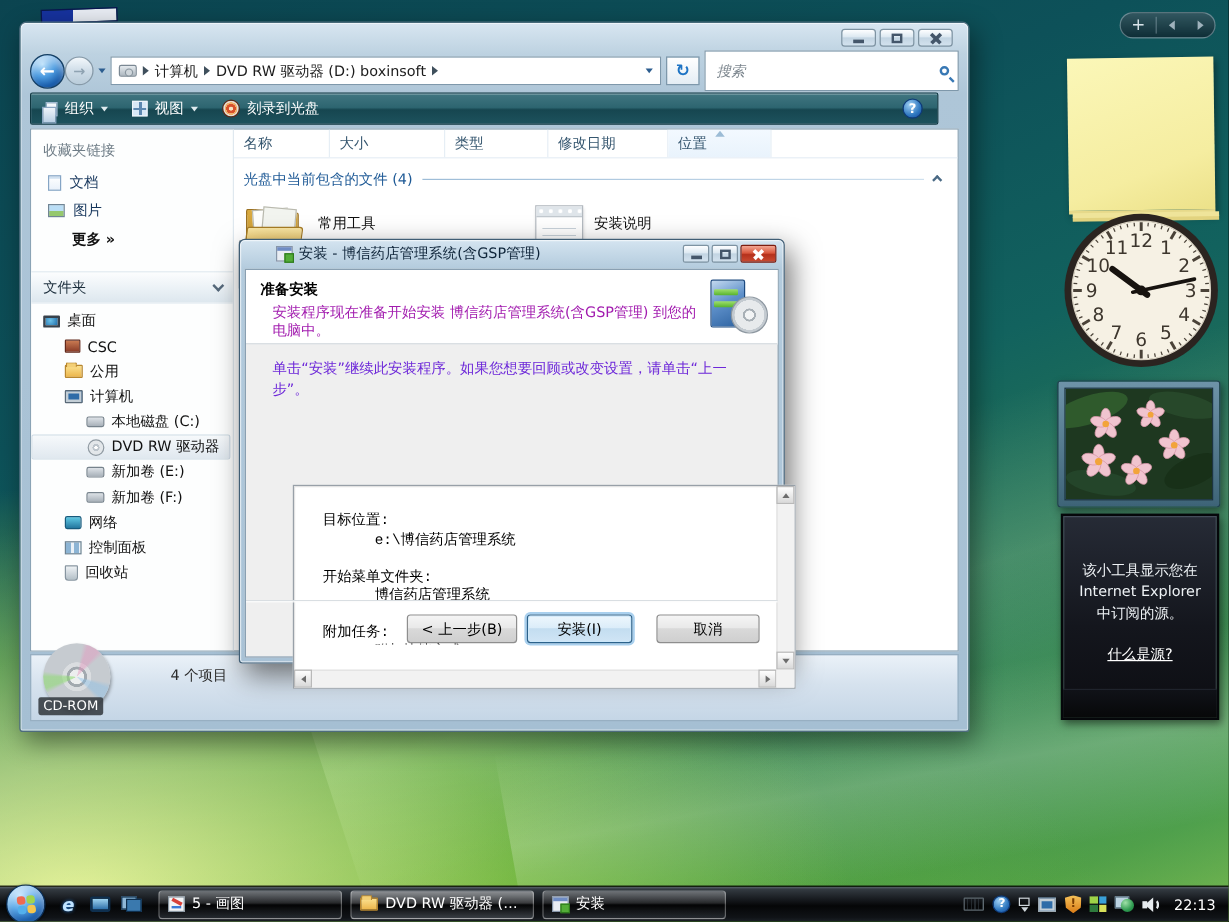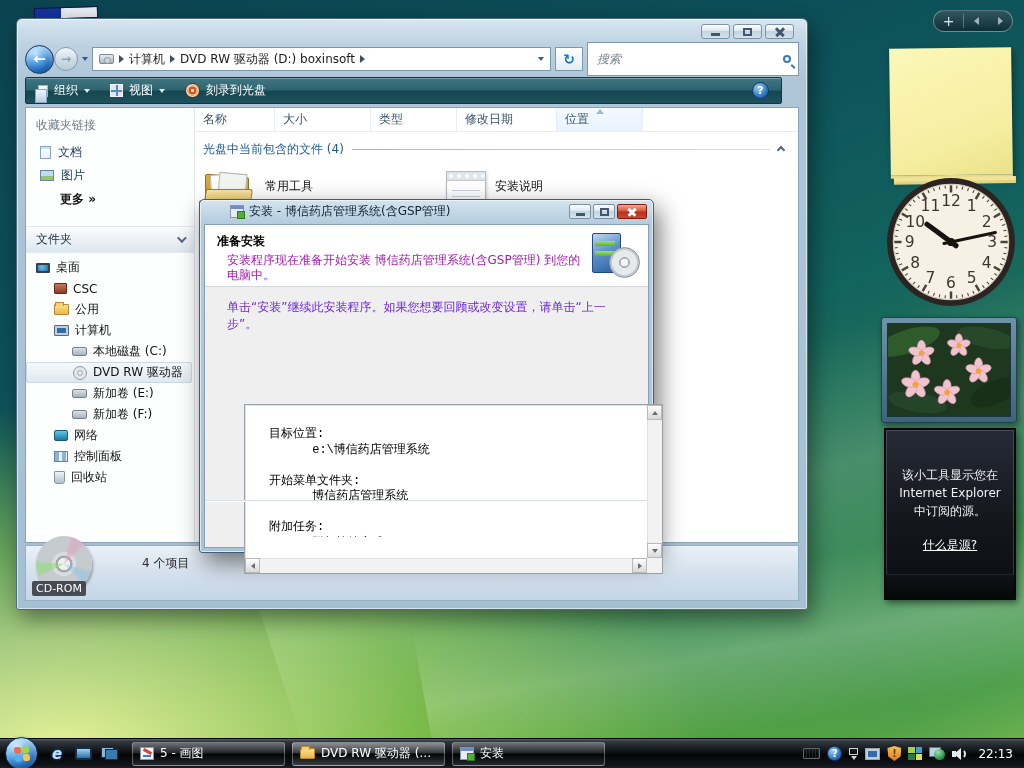--- a/index.html
+++ b/index.html
@@ -489,20 +489,25 @@
             <div class="sbtn" style="left:0;bottom:0">
                 <span class="tri lf"></span>
               </div>
             <div class="sbtn" style="right:0;bottom:0">
                 <span class="tri rt"></span>
               </div>
           </div>
           <div class="corner"></div>
         </div>
         <div class="dsep"></div>
+        <div class="dbtns">
+          <div class="btn back">&lt; 上一步(B)</div>
+          <div class="btn install">安装(I)</div>
+          <div class="btn cancel">取消</div>
+        </div>
       </div>
     </div>
   </div>
 
   <div class="gpill">
     <span class="plus">+</span>
     <span class="div"></span>
     <span class="arr">
         <span class="tri garr-l"></span>
       </span>

